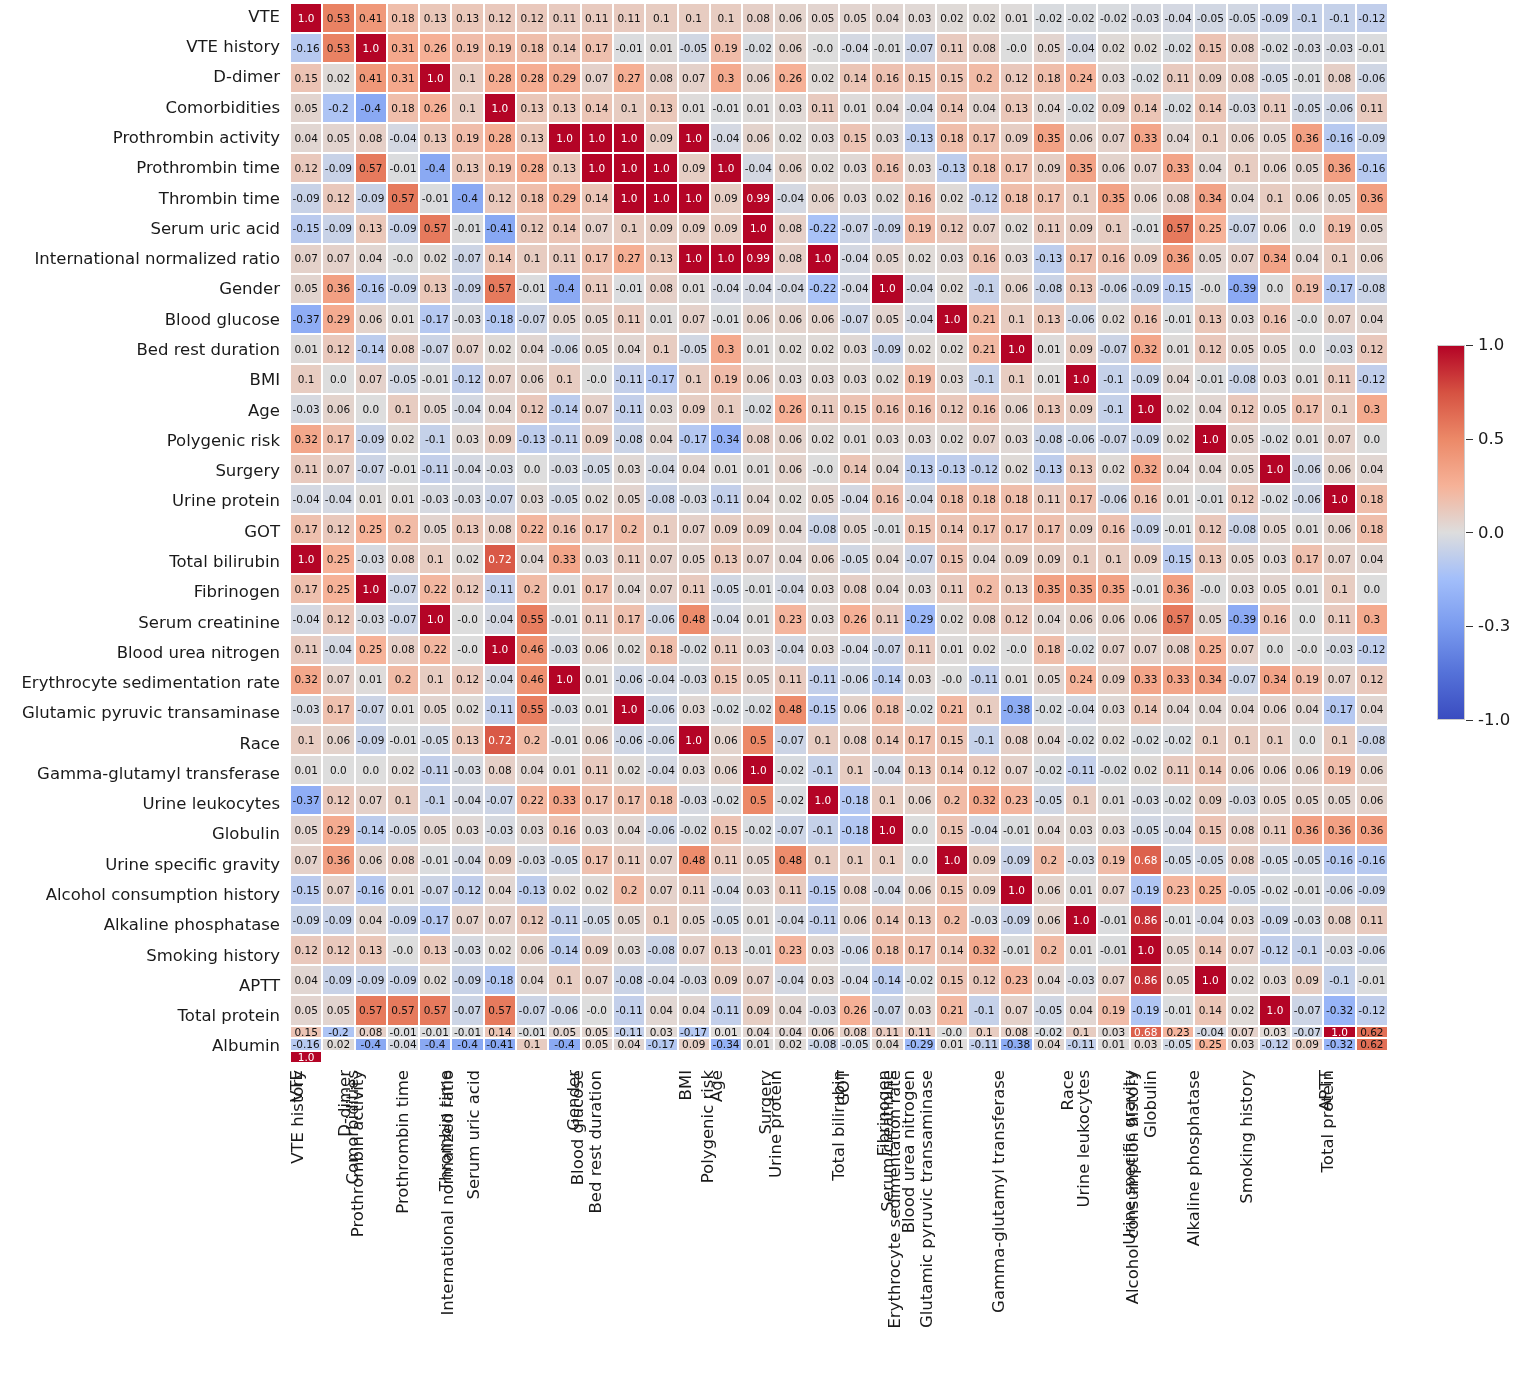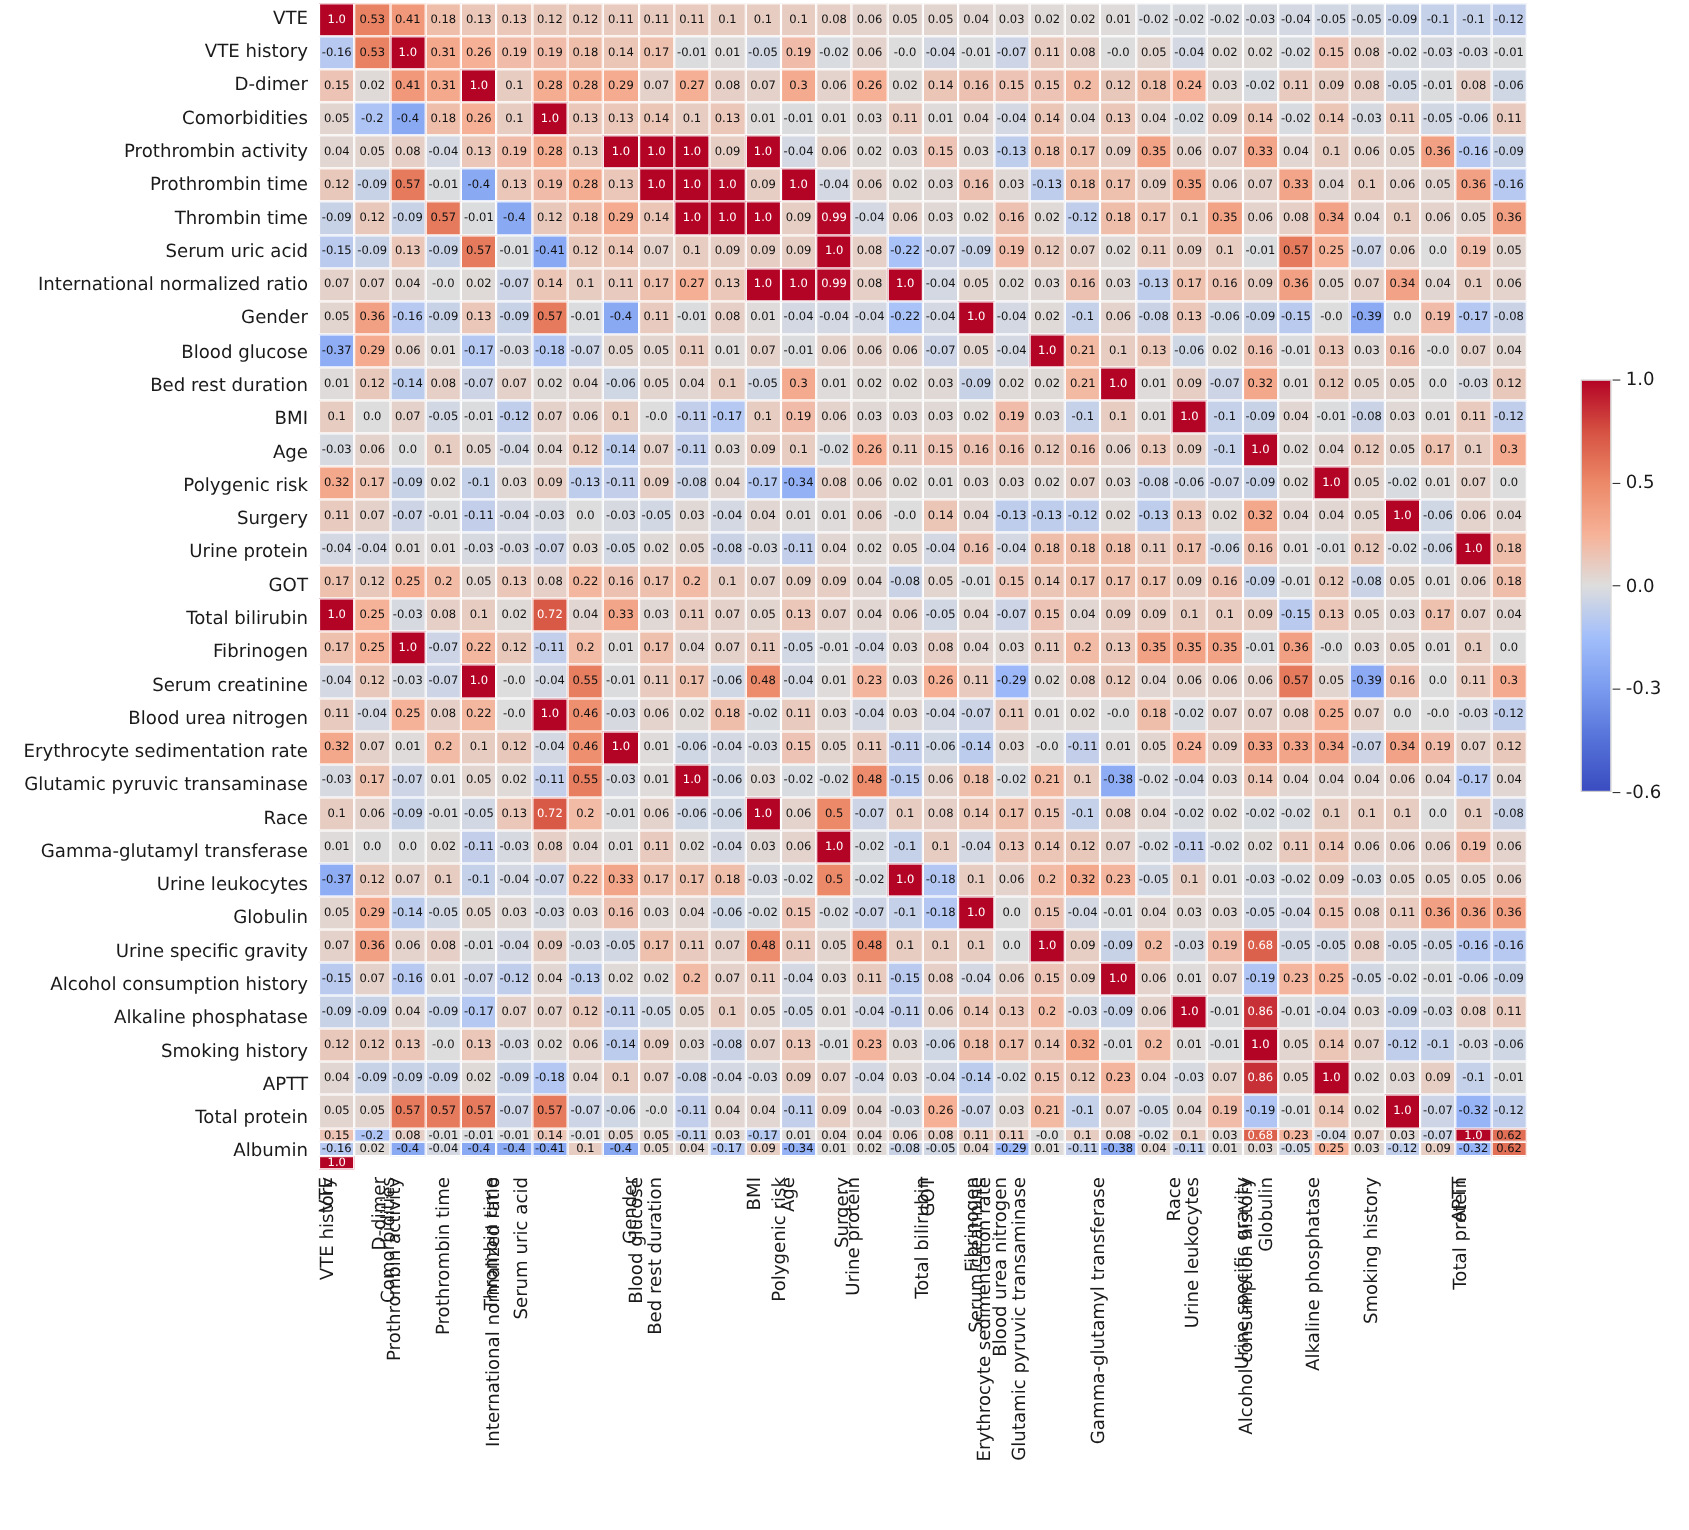--- a/index.html
+++ b/index.html
@@ -1512,17 +1512,17 @@
       <div class="cb-tick" style="top: 179.5px;">
         <span class="dash"></span>
         <span>0.0</span>
       </div>
       <div class="cb-tick" style="top: 273.25px;">
         <span class="dash"></span>
         <span>-0.3</span>
       </div>
       <div class="cb-tick" style="top: 367px;">
         <span class="dash"></span>
-        <span>-0.6</span>
+        <span>-1.0</span>
       </div>
     </div>
 
 </div>
 
 </body></html>

